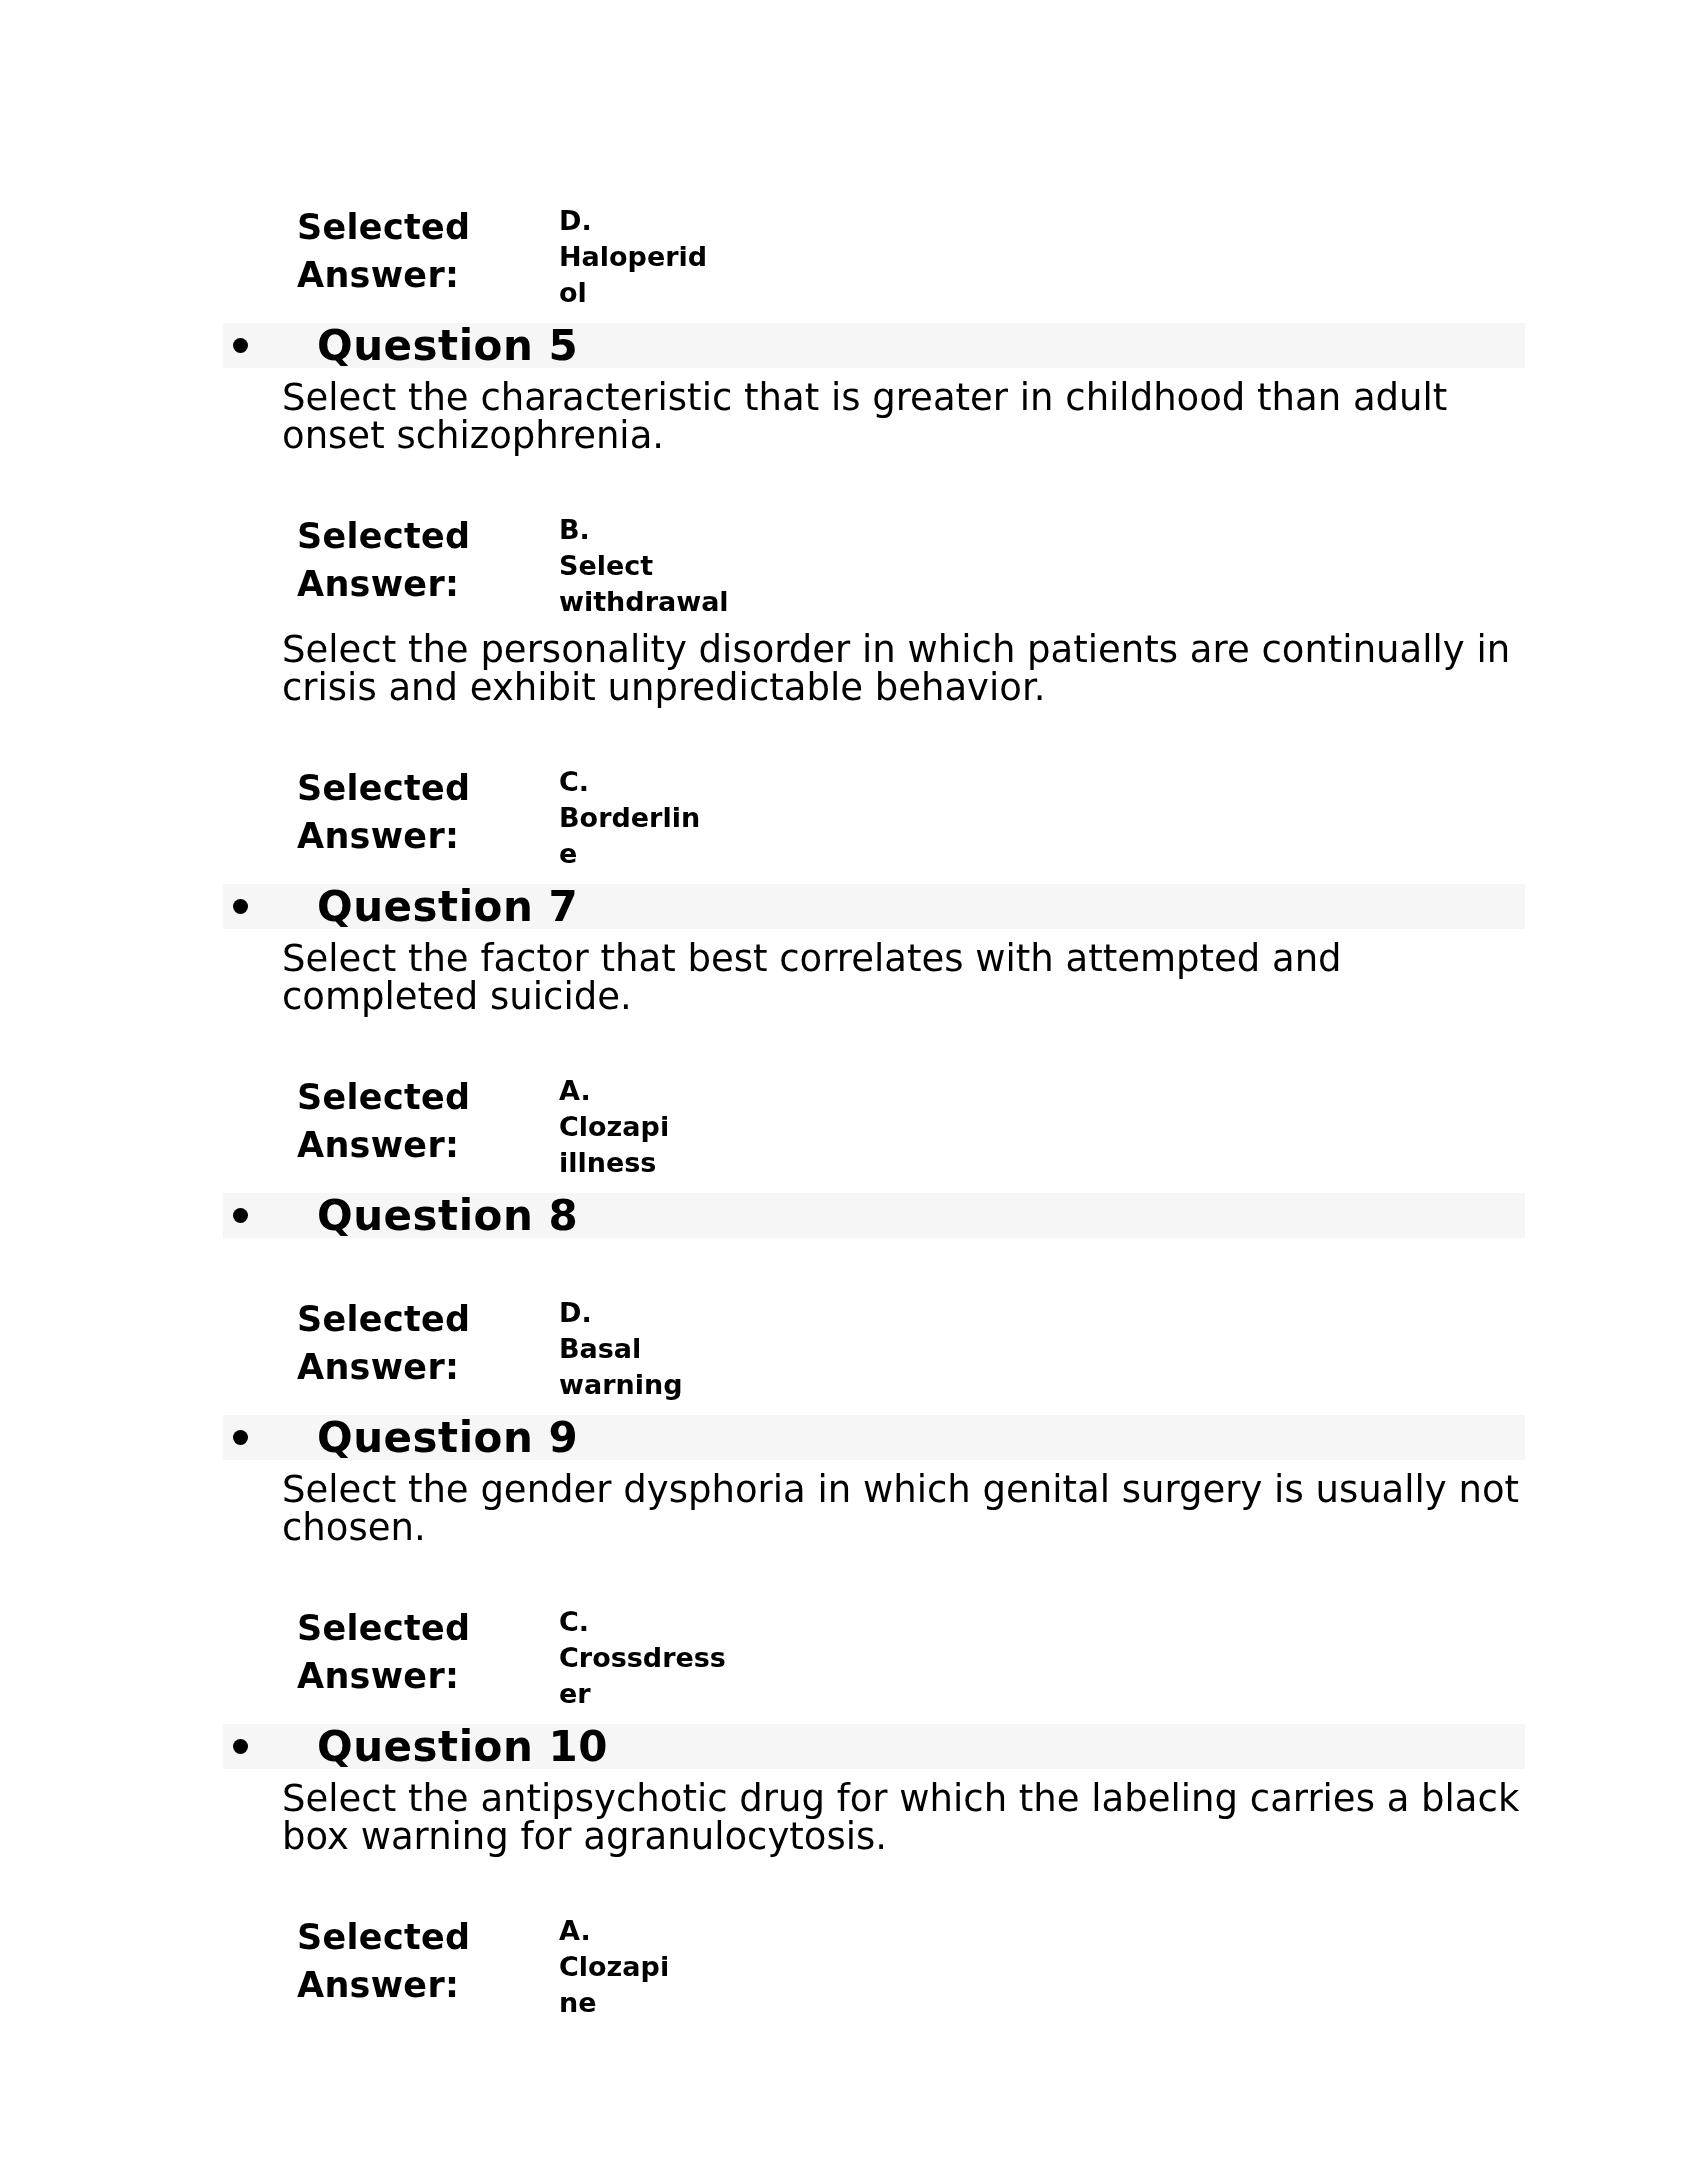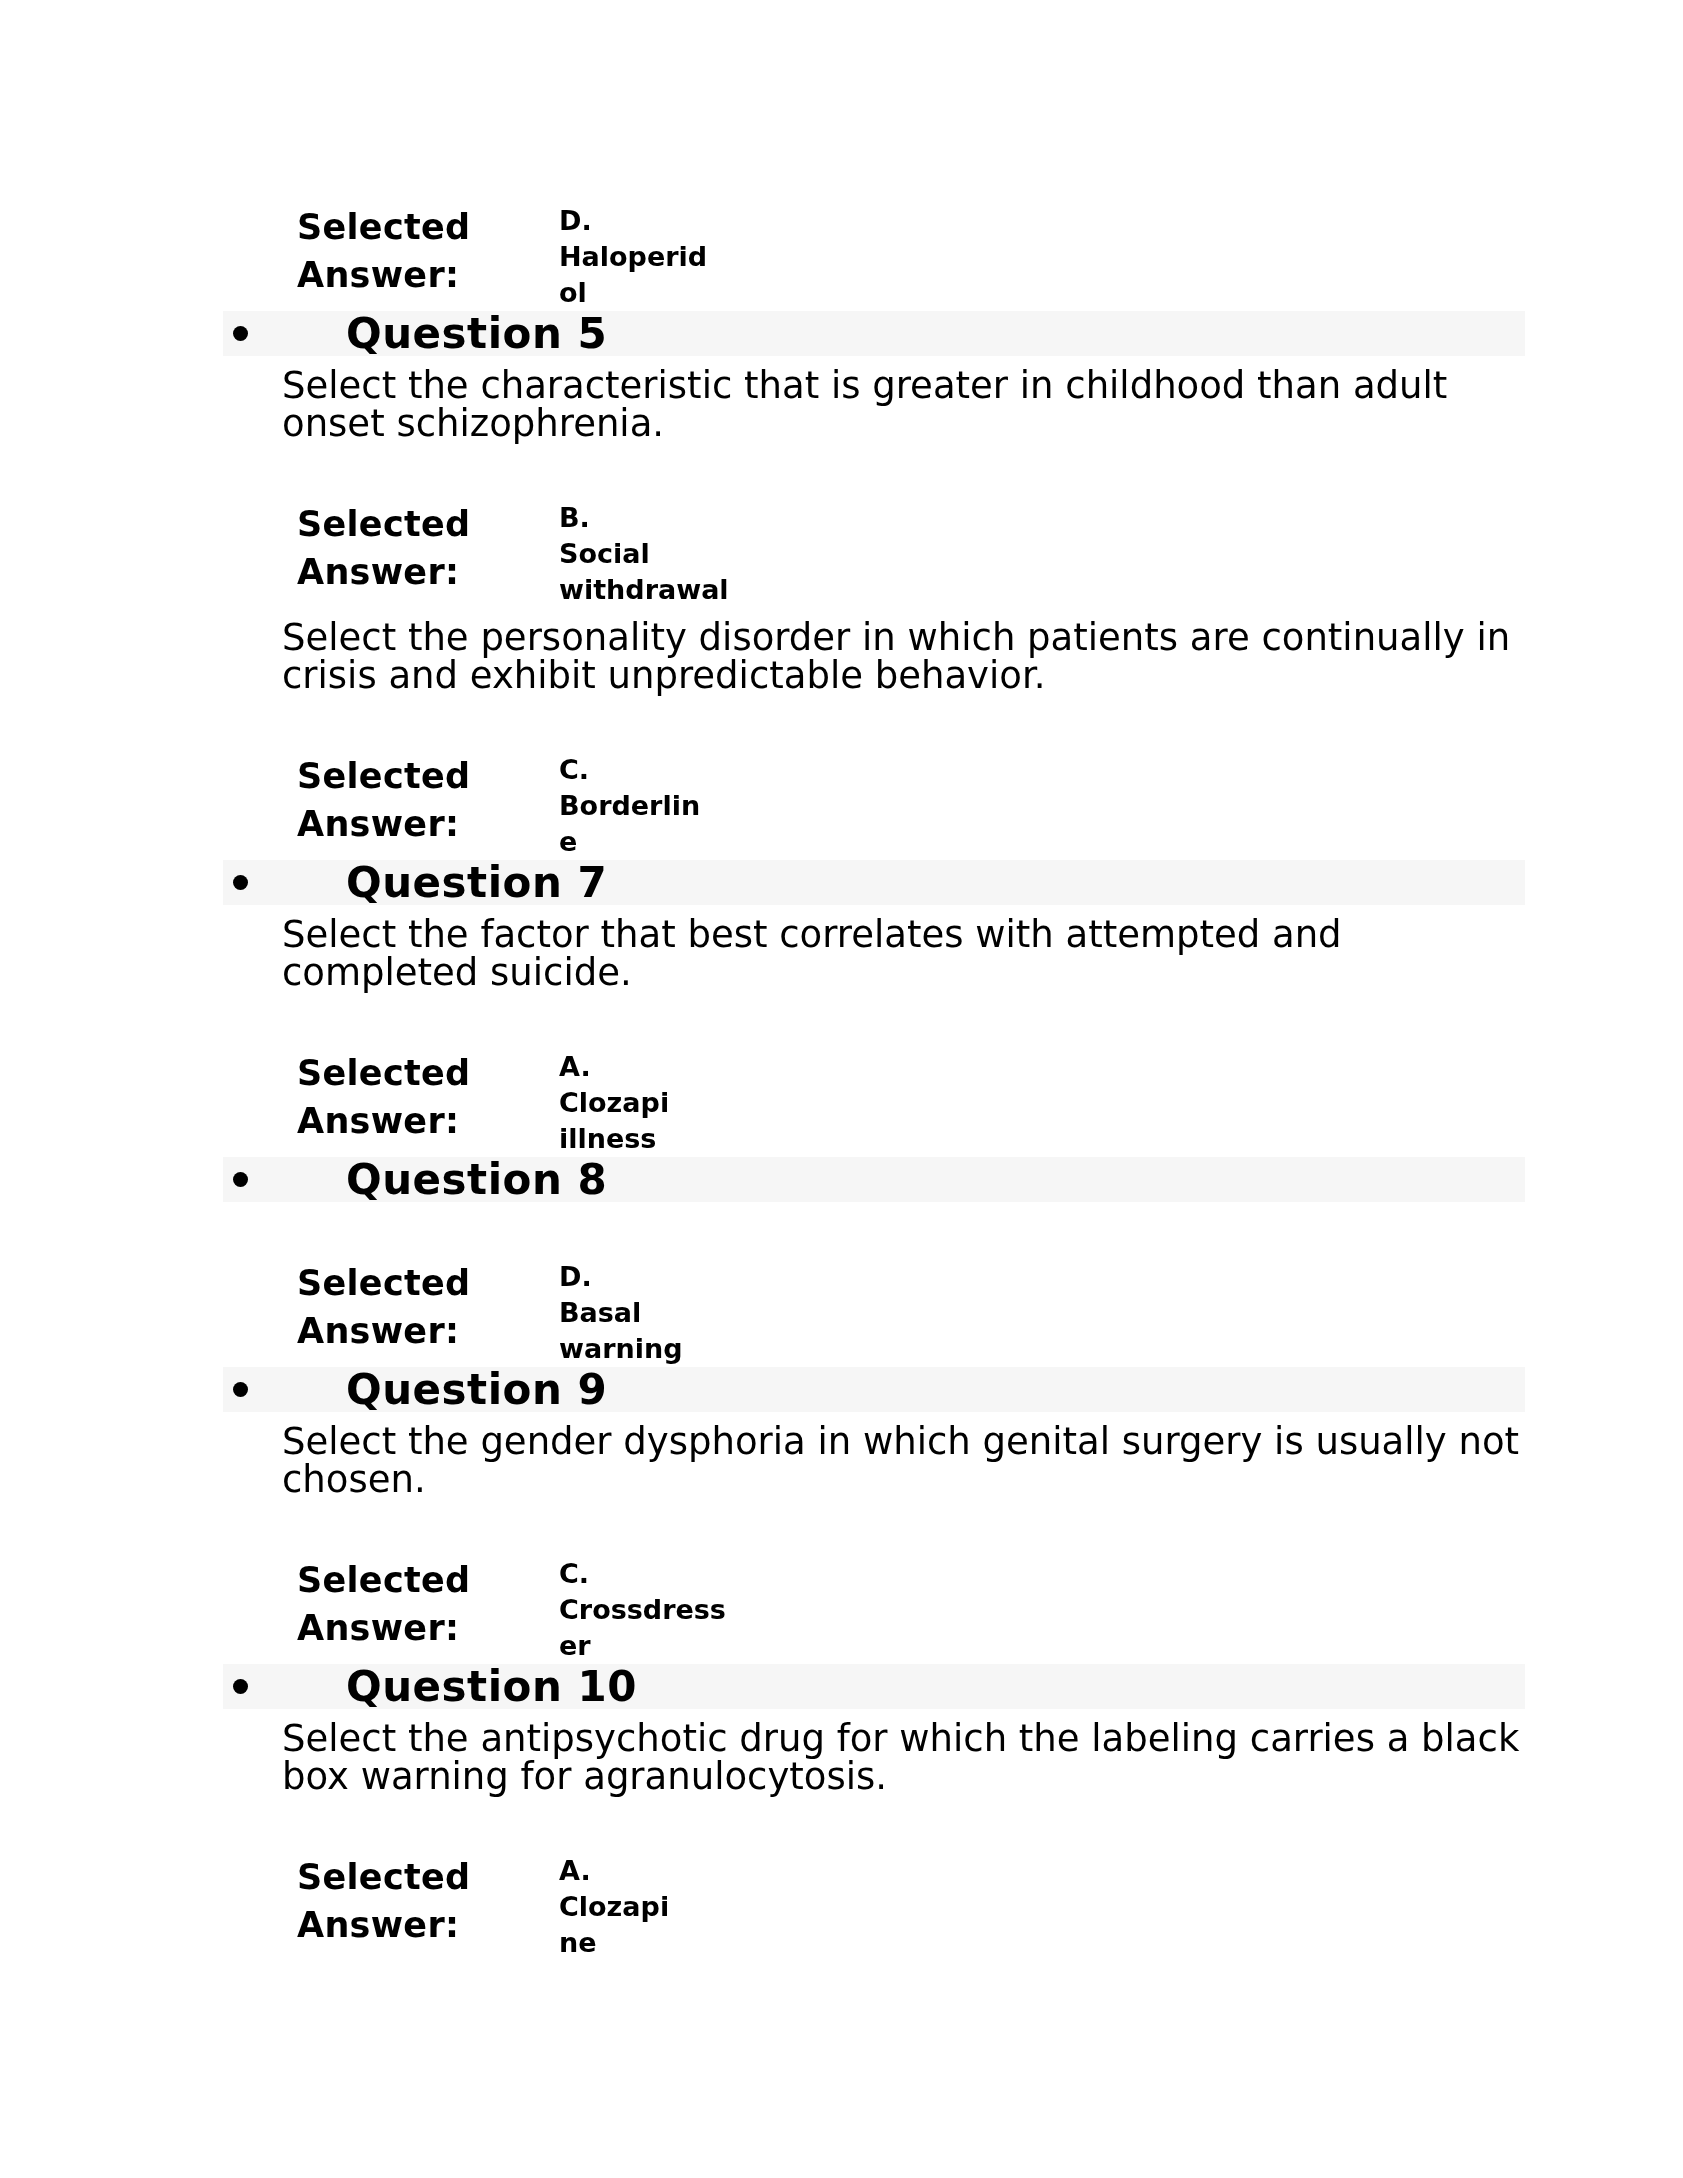--- a/index.html
+++ b/index.html
@@ -33,27 +33,26 @@
   .ans-value {
     margin-left: 94px;
     font-size: 27px;
     line-height: 36px;
   }
   .ans-line { white-space: nowrap; }
 
   
   .qbar {
     margin-left: 223px;
-    margin-top: 0;
+    margin-top: 12px;
     width: 1302px;
     height: 45px;
     background: #f6f6f6;
     display: flex;
     align-items: center;
-    gap: 29px;
   }
   .bullet {
     width: 15px;
     height: 15px;
     border-radius: 50%;
     background: #000;
     margin-left: 10px;
     flex: 0 0 auto;
   }
   .qtitle {
@@ -87,21 +86,21 @@
 <section>
   <div class="qbar">
     <span class="bullet"></span>
     <h2 class="qtitle">Question 5</h2>
   </div>
   <p class="prompt">Select the characteristic that is greater in childhood than adult onset schizophrenia.</p>
   <div class="answer-row">
     <div class="ans-label">Selected Answer:</div>
     <div class="ans-value">
       <div class="ans-line">B.</div>
-      <div class="ans-line">Social</div>
+      <div class="ans-line">Select</div>
       <div class="ans-line">withdrawal</div>
     </div>
   </div>
 </section>
 
 <section>
   <p class="prompt">Select the personality disorder in which patients are continually in crisis and exhibit unpredictable behavior.</p>
   <div class="answer-row">
     <div class="ans-label">Selected Answer:</div>
     <div class="ans-value">

